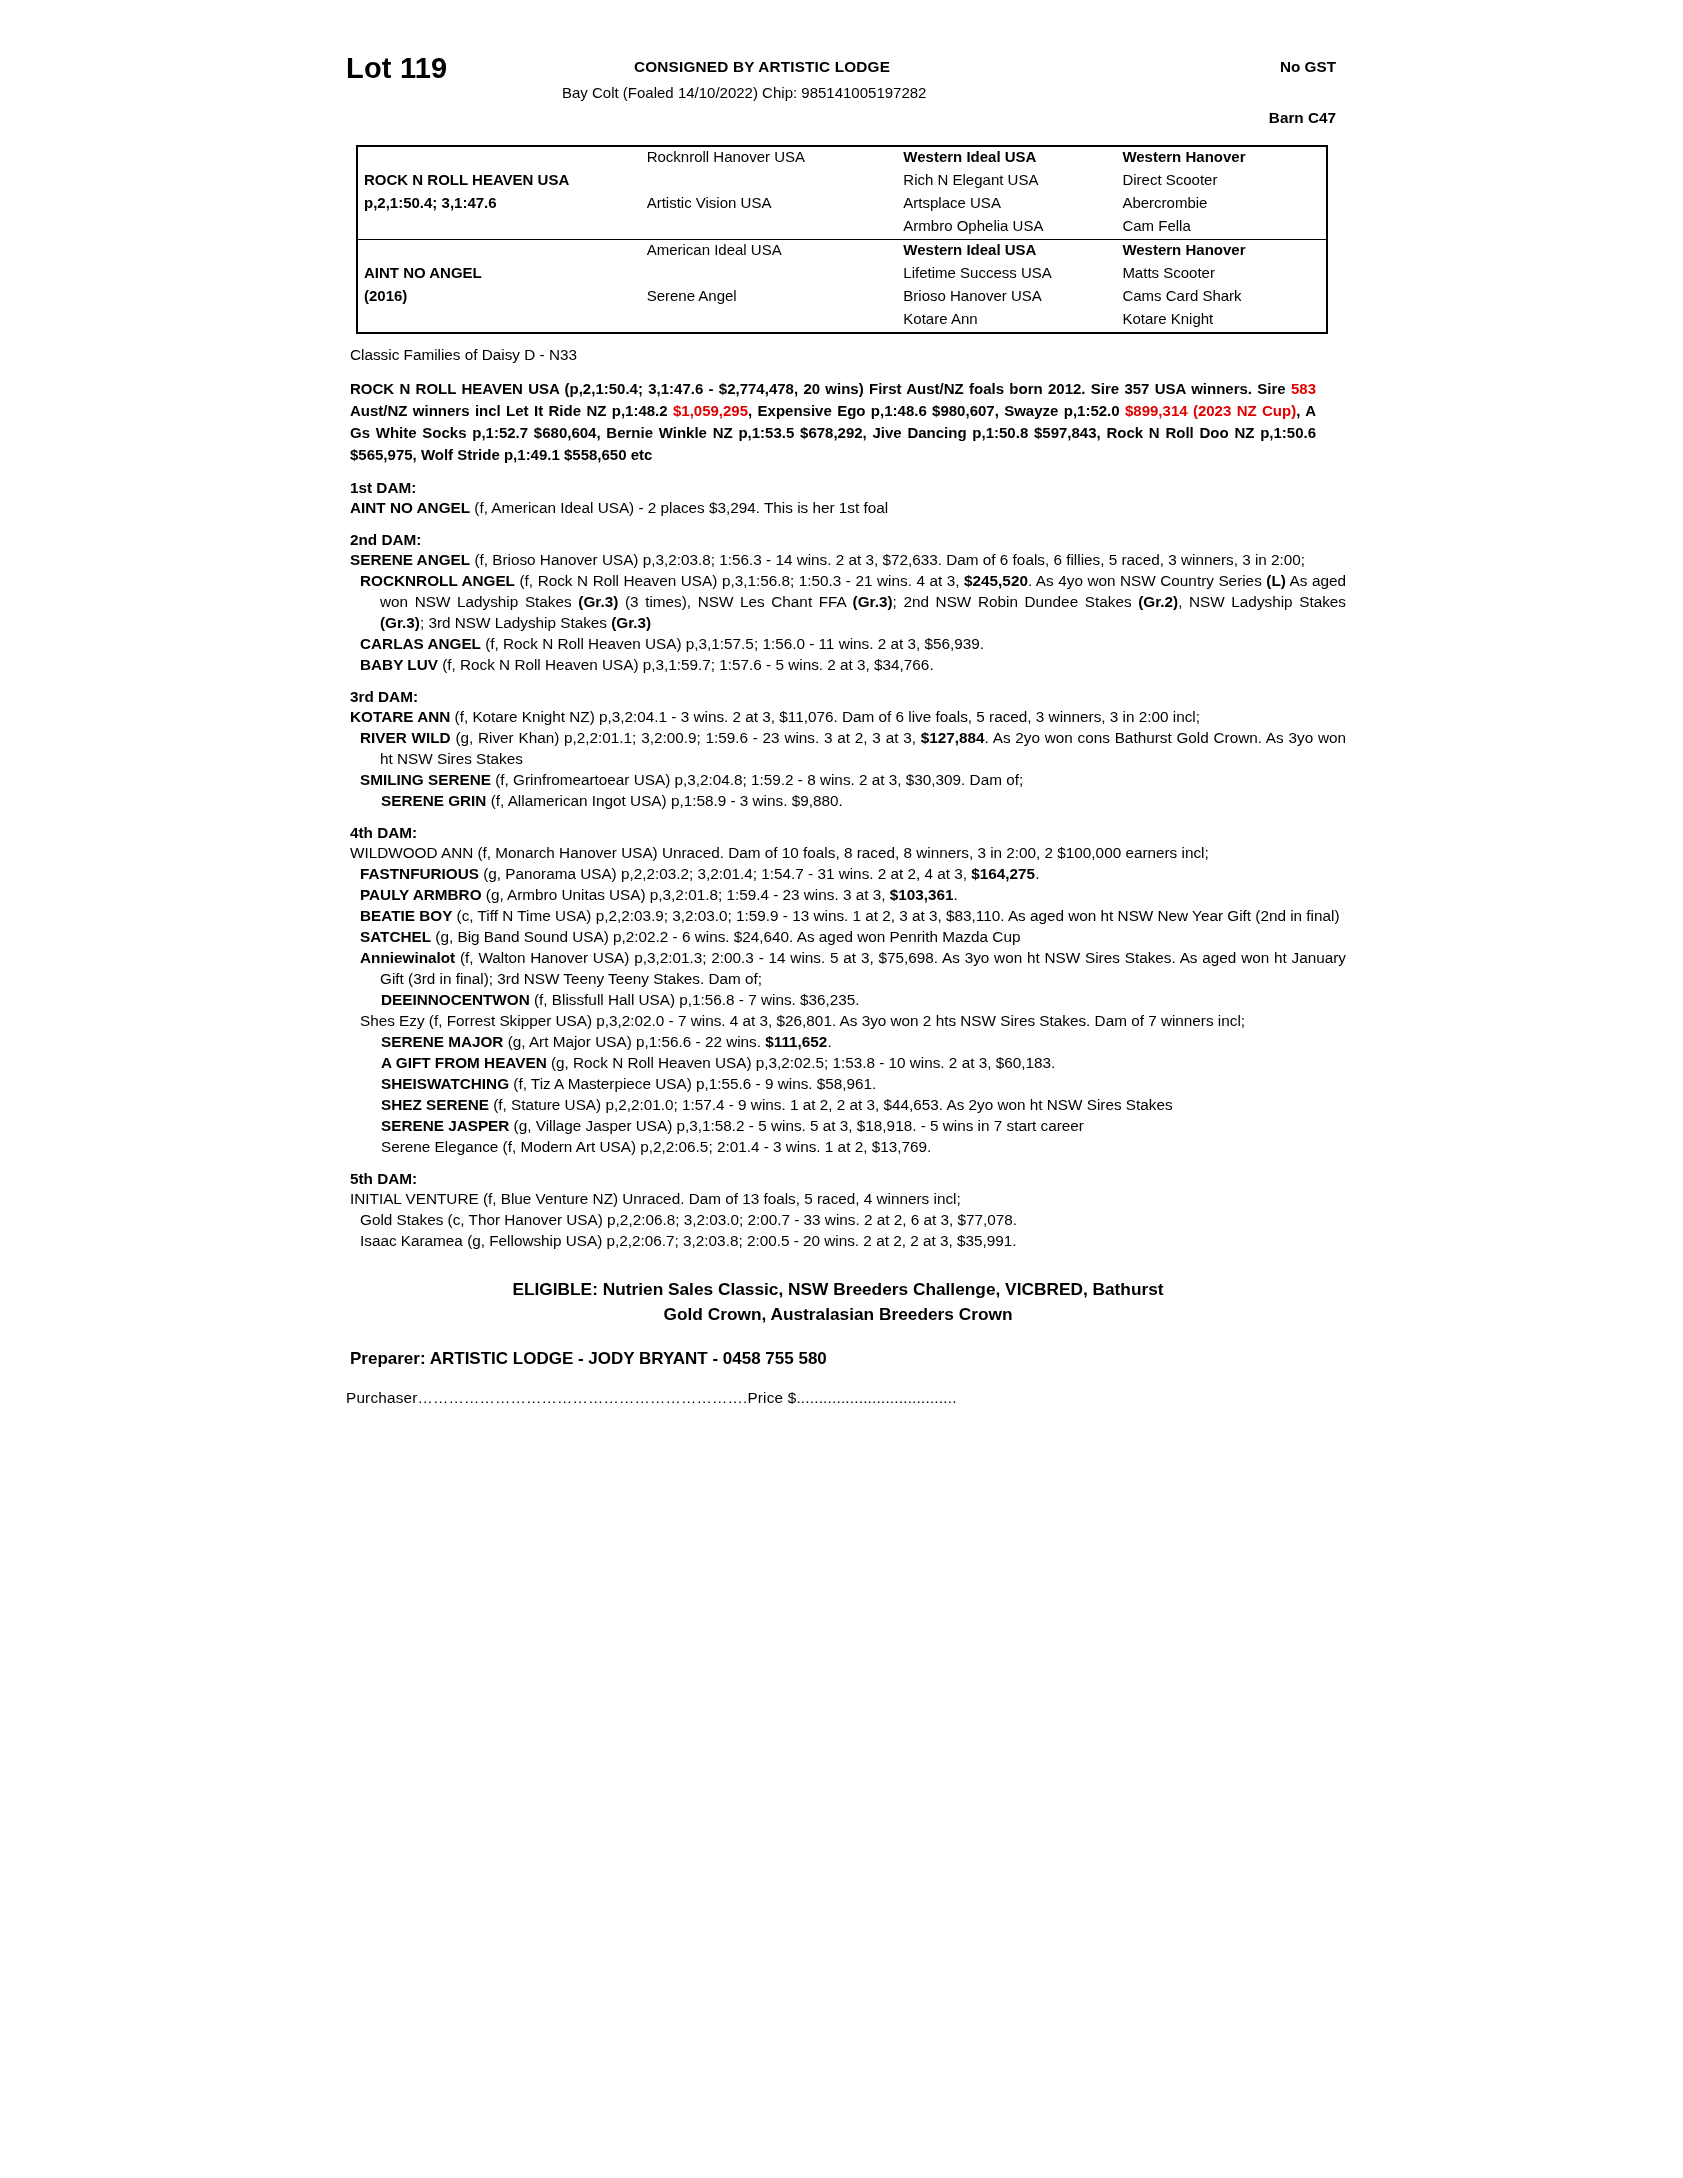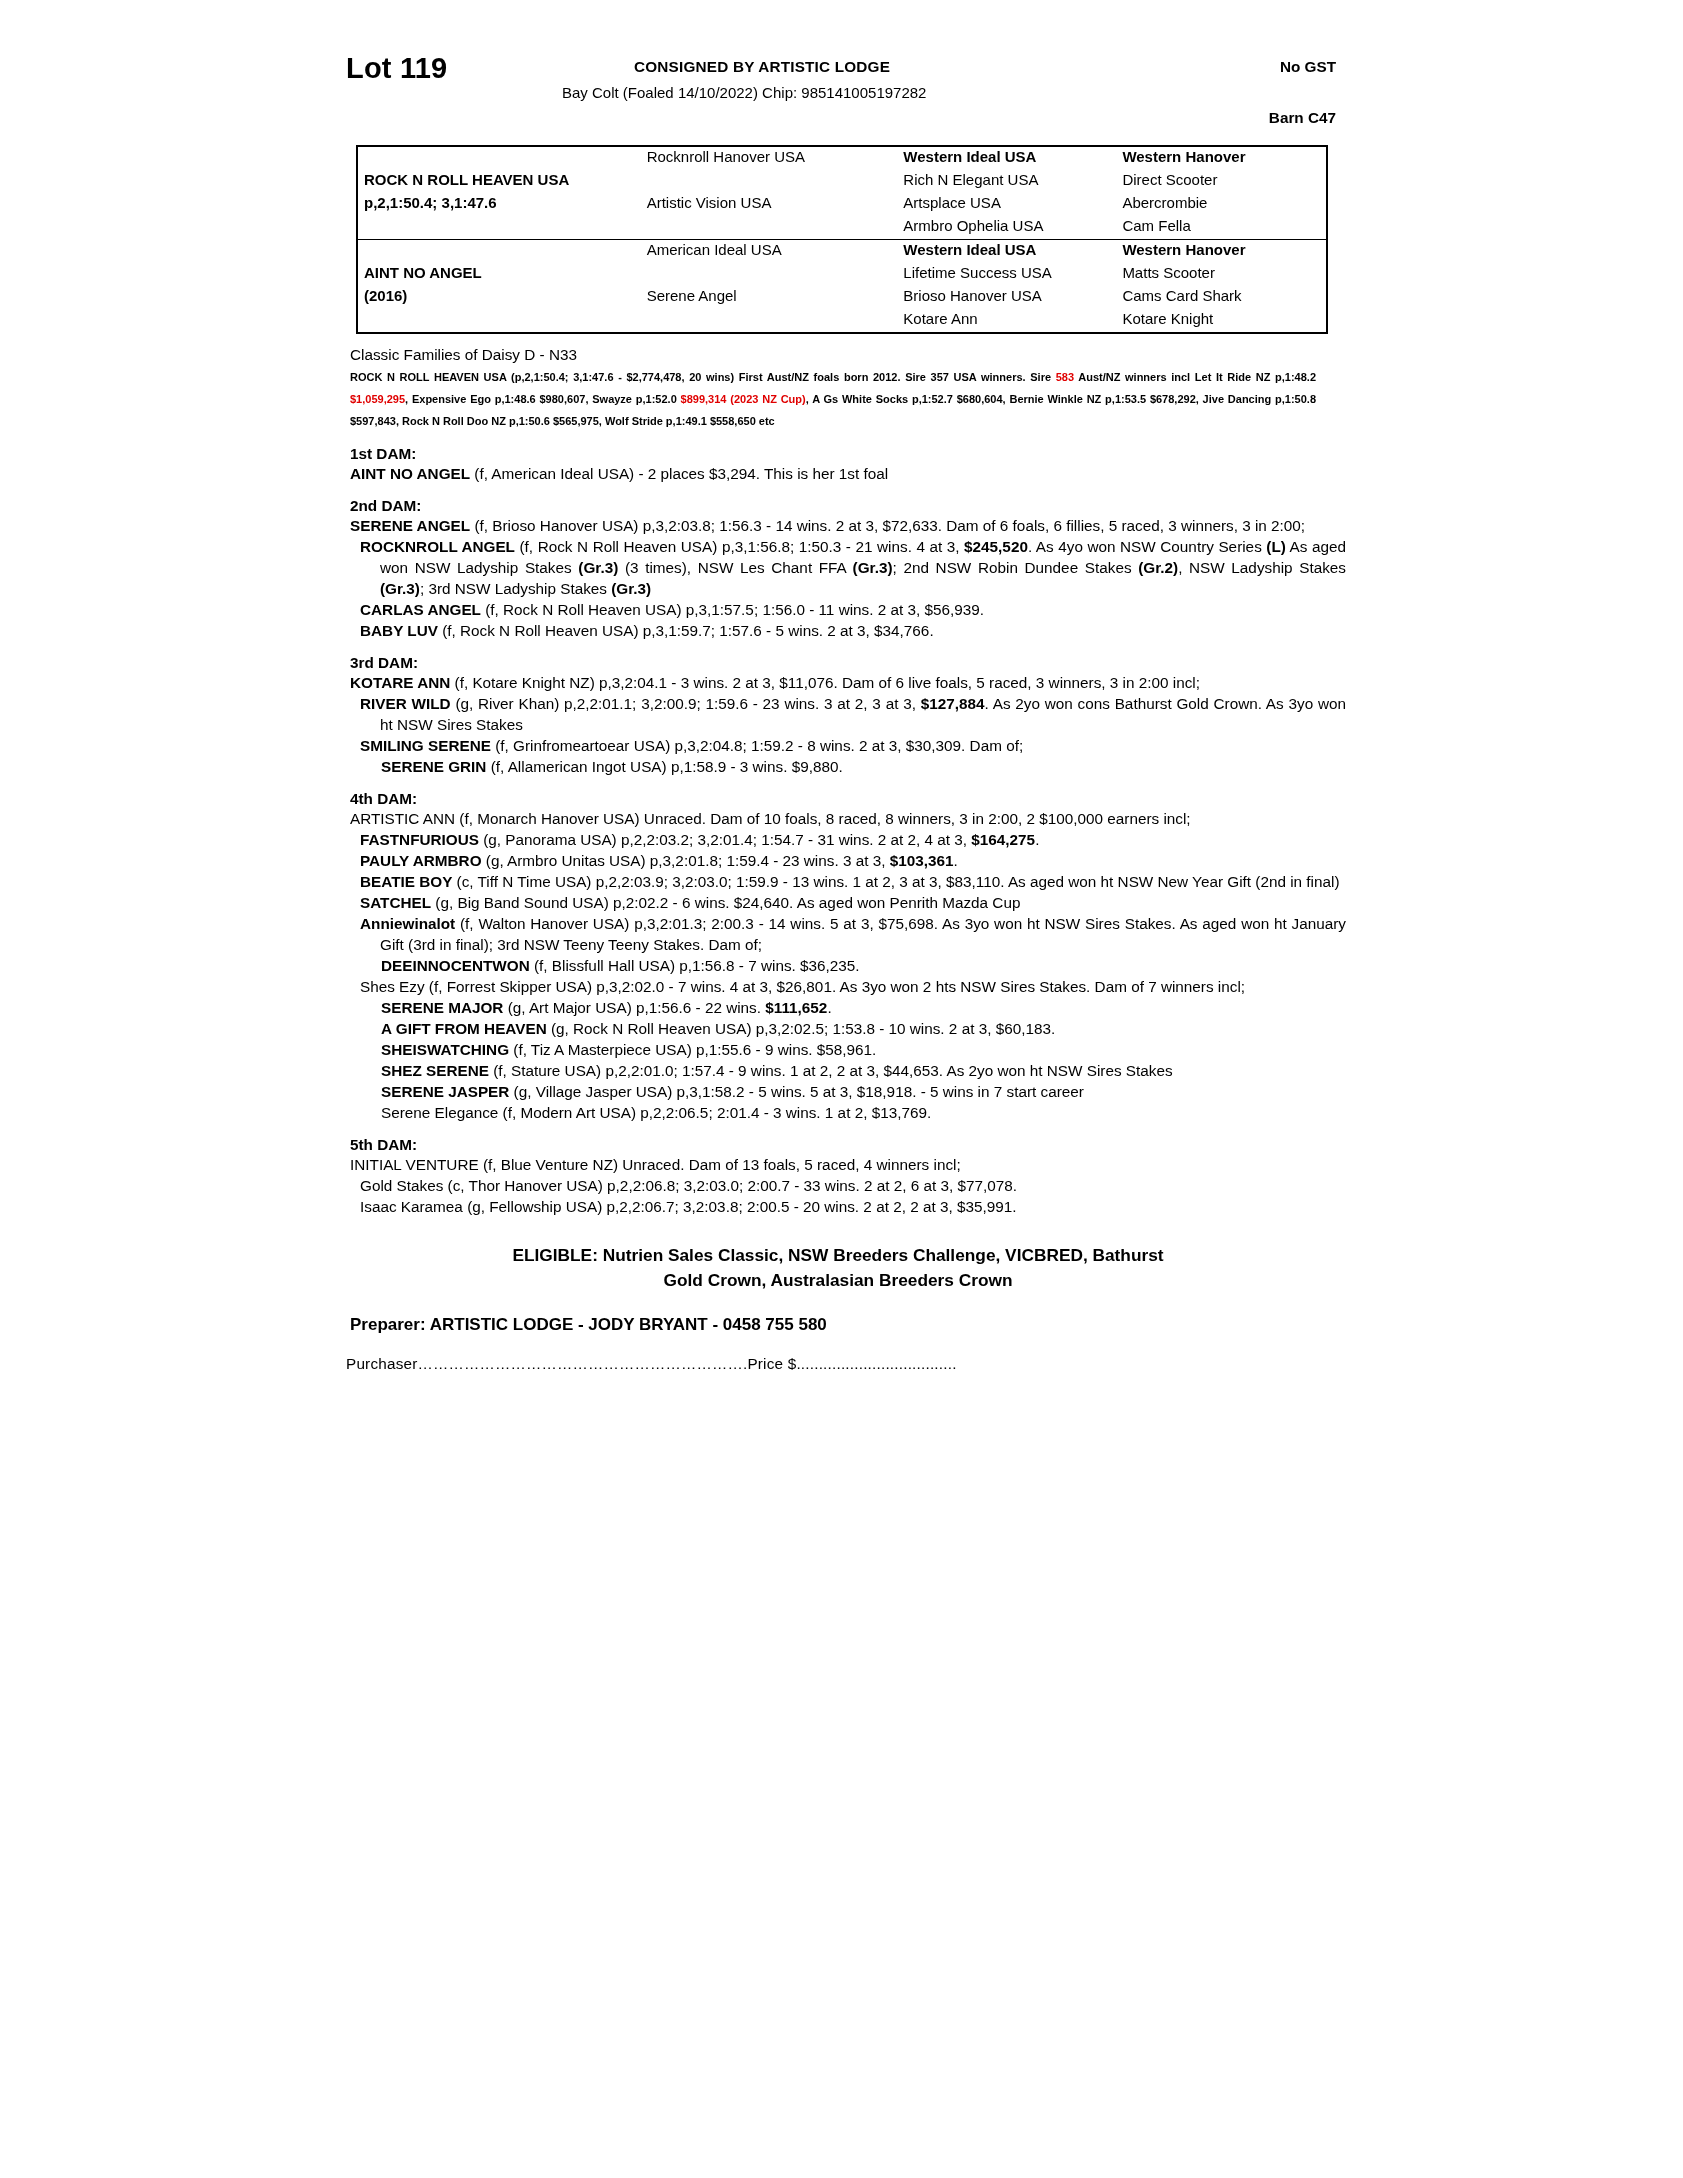--- a/index.html
+++ b/index.html
@@ -99,24 +99,24 @@
     border-top: 1.5px solid #000;
   }
 
   
   .families {
     margin-top: 12px;
     margin-left: 4px;
     font-size: 15.3px;
   }
   .sire-para {
-    margin-top: 2px;
+    margin-top: 14px;
     margin-left: 4px;
     width: 966px;
-    font-size: 11px;
+    font-size: 15px;
     font-weight: bold;
     line-height: 22px;
     text-align: justify;
   }
   .red { color: #e00000; }
 
   .dam-head {
     margin-top: 13px;
     margin-left: 4px;
     font-size: 15.3px;
@@ -239,21 +239,21 @@
         <div class="entry lvl0"><span style="font-weight: bold;">SERENE ANGEL</span><span> (f, Brioso Hanover USA) p,3,2:03.8; 1:56.3 - 14 wins. 2 at 3, $72,633. Dam of 6 foals, 6 fillies, 5 raced, 3 winners, 3 in 2:00;</span></div>
         <div class="entry lvl1"><span style="font-weight: bold;">ROCKNROLL ANGEL</span><span> (f, Rock N Roll Heaven USA) p,3,1:56.8; 1:50.3 - 21 wins. 4 at 3, <b>$245,520</b>. As 4yo won NSW Country Series <b>(L)</b> As aged won NSW Ladyship Stakes <b>(Gr.3)</b> (3 times), NSW Les Chant FFA <b>(Gr.3)</b>; 2nd NSW Robin Dundee Stakes <b>(Gr.2)</b>, NSW Ladyship Stakes <b>(Gr.3)</b>; 3rd NSW Ladyship Stakes <b>(Gr.3)</b></span></div>
         <div class="entry lvl1"><span style="font-weight: bold;">CARLAS ANGEL</span><span> (f, Rock N Roll Heaven USA) p,3,1:57.5; 1:56.0 - 11 wins. 2 at 3, $56,939.</span></div>
         <div class="entry lvl1"><span style="font-weight: bold;">BABY LUV</span><span> (f, Rock N Roll Heaven USA) p,3,1:59.7; 1:57.6 - 5 wins. 2 at 3, $34,766.</span></div>
         <div class="dam-head">3rd DAM:</div>
         <div class="entry lvl0"><span style="font-weight: bold;">KOTARE ANN</span><span> (f, Kotare Knight NZ) p,3,2:04.1 - 3 wins. 2 at 3, $11,076. Dam of 6 live foals, 5 raced, 3 winners, 3 in 2:00 incl;</span></div>
         <div class="entry lvl1"><span style="font-weight: bold;">RIVER WILD</span><span> (g, River Khan) p,2,2:01.1; 3,2:00.9; 1:59.6 - 23 wins. 3 at 2, 3 at 3, <b>$127,884</b>. As 2yo won cons Bathurst Gold Crown. As 3yo won ht NSW Sires Stakes</span></div>
         <div class="entry lvl1"><span style="font-weight: bold;">SMILING SERENE</span><span> (f, Grinfromeartoear USA) p,3,2:04.8; 1:59.2 - 8 wins. 2 at 3, $30,309. Dam of;</span></div>
         <div class="entry lvl2"><span style="font-weight: bold;">SERENE GRIN</span><span> (f, Allamerican Ingot USA) p,1:58.9 - 3 wins. $9,880.</span></div>
         <div class="dam-head">4th DAM:</div>
-        <div class="entry lvl0"><span>ARTISTIC ANN</span><span> (f, Monarch Hanover USA) Unraced. Dam of 10 foals, 8 raced, 8 winners, 3 in 2:00, 2 $100,000 earners incl;</span></div>
+        <div class="entry lvl0"><span>WILDWOOD ANN</span><span> (f, Monarch Hanover USA) Unraced. Dam of 10 foals, 8 raced, 8 winners, 3 in 2:00, 2 $100,000 earners incl;</span></div>
         <div class="entry lvl1"><span style="font-weight: bold;">FASTNFURIOUS</span><span> (g, Panorama USA) p,2,2:03.2; 3,2:01.4; 1:54.7 - 31 wins. 2 at 2, 4 at 3, <b>$164,275</b>.</span></div>
         <div class="entry lvl1"><span style="font-weight: bold;">PAULY ARMBRO</span><span> (g, Armbro Unitas USA) p,3,2:01.8; 1:59.4 - 23 wins. 3 at 3, <b>$103,361</b>.</span></div>
         <div class="entry lvl1"><span style="font-weight: bold;">BEATIE BOY</span><span> (c, Tiff N Time USA) p,2,2:03.9; 3,2:03.0; 1:59.9 - 13 wins. 1 at 2, 3 at 3, $83,110. As aged won ht NSW New Year Gift (2nd in final)</span></div>
         <div class="entry lvl1"><span style="font-weight: bold;">SATCHEL</span><span> (g, Big Band Sound USA) p,2:02.2 - 6 wins. $24,640. As aged won Penrith Mazda Cup</span></div>
         <div class="entry lvl1"><span style="font-weight: bold;">Anniewinalot</span><span> (f, Walton Hanover USA) p,3,2:01.3; 2:00.3 - 14 wins. 5 at 3, $75,698. As 3yo won ht NSW Sires Stakes. As aged won ht January Gift (3rd in final); 3rd NSW Teeny Teeny Stakes. Dam of;</span></div>
         <div class="entry lvl2"><span style="font-weight: bold;">DEEINNOCENTWON</span><span> (f, Blissfull Hall USA) p,1:56.8 - 7 wins. $36,235.</span></div>
         <div class="entry lvl1"><span style="font-weight: normal;">Shes Ezy</span><span> (f, Forrest Skipper USA) p,3,2:02.0 - 7 wins. 4 at 3, $26,801. As 3yo won 2 hts NSW Sires Stakes. Dam of 7 winners incl;</span></div>
         <div class="entry lvl2"><span style="font-weight: bold;">SERENE MAJOR</span><span> (g, Art Major USA) p,1:56.6 - 22 wins. <b>$111,652</b>.</span></div>
         <div class="entry lvl2"><span style="font-weight: bold;">A GIFT FROM HEAVEN</span><span> (g, Rock N Roll Heaven USA) p,3,2:02.5; 1:53.8 - 10 wins. 2 at 3, $60,183.</span></div>
         <div class="entry lvl2"><span style="font-weight: bold;">SHEISWATCHING</span><span> (f, Tiz A Masterpiece USA) p,1:55.6 - 9 wins. $58,961.</span></div>

